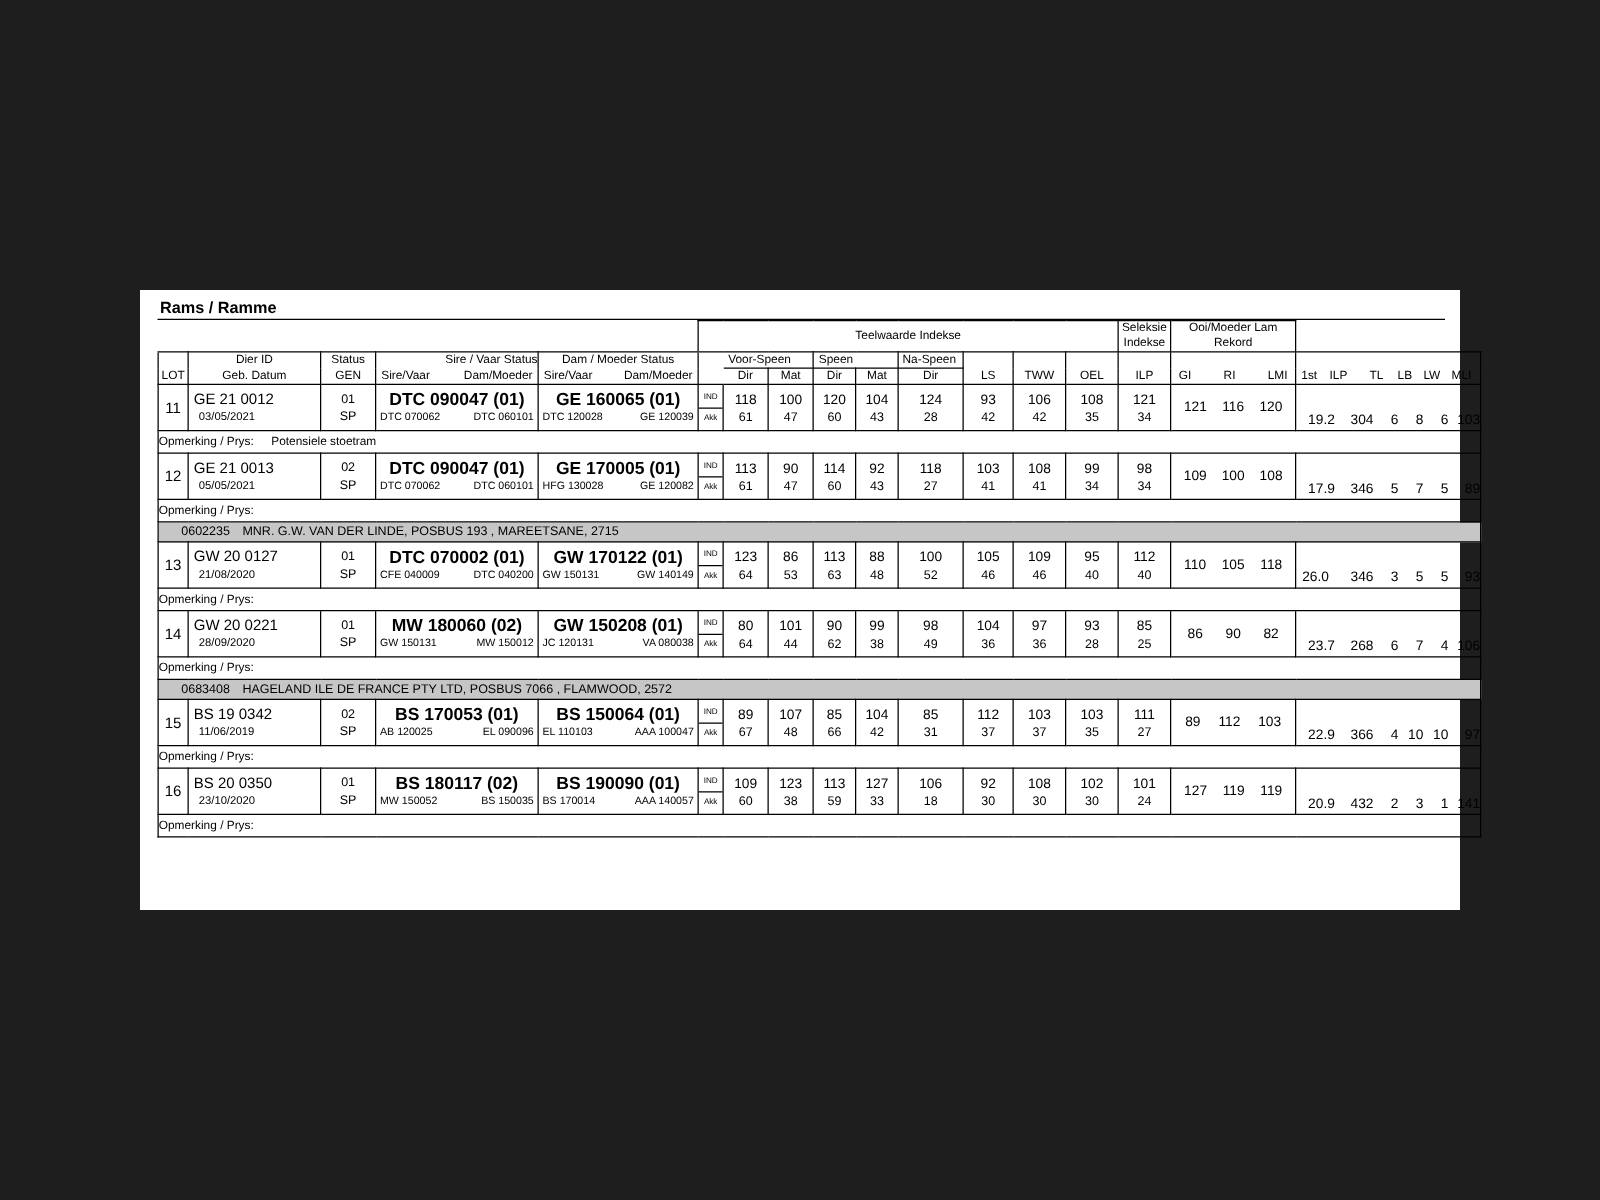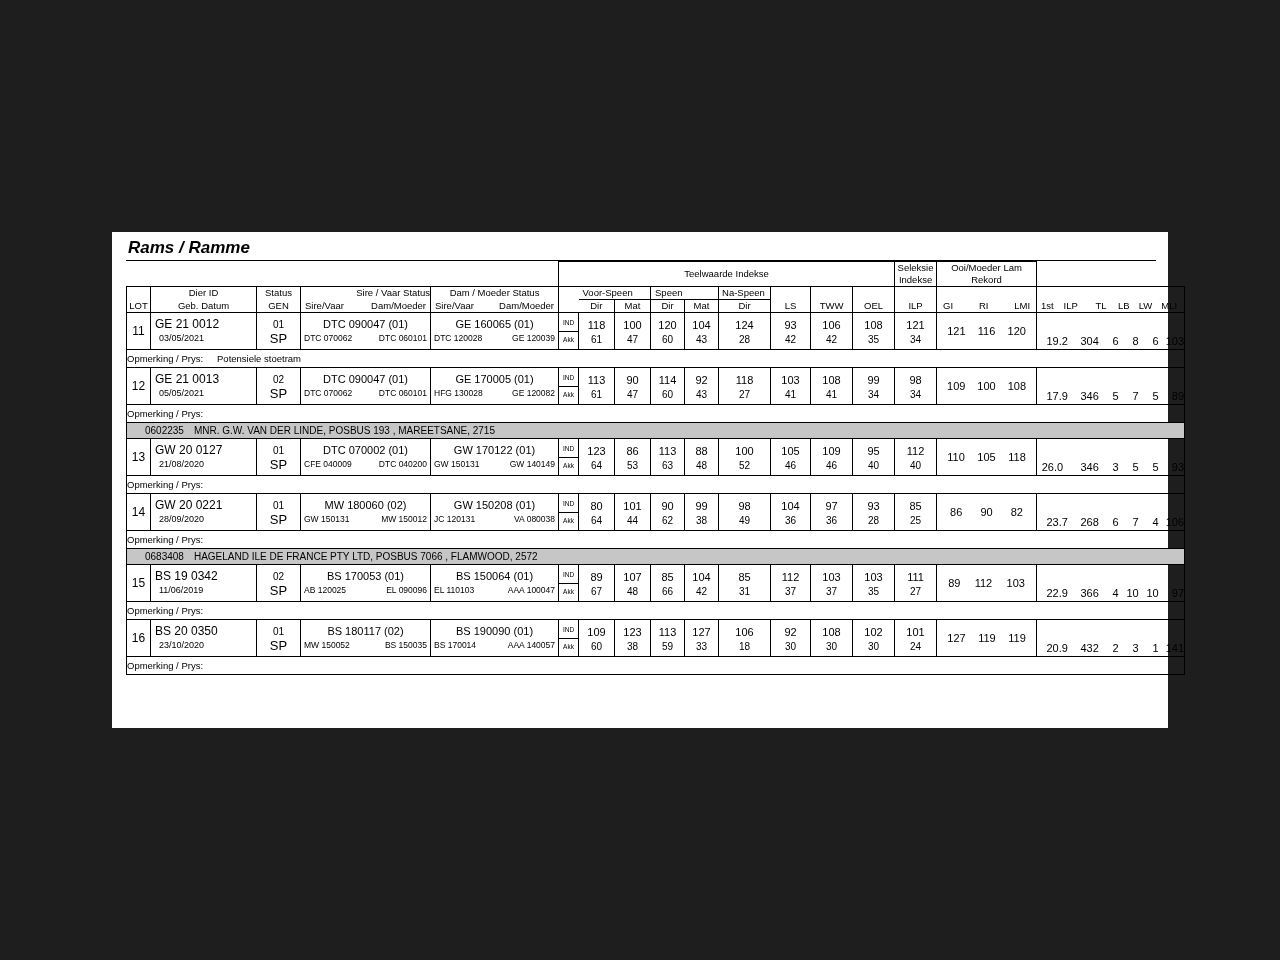--- a/index.html
+++ b/index.html
@@ -22,25 +22,24 @@
   }
   #sheet {
     position: absolute;
     left: 14px;
     top: 6px;
     width: 1030px;
     box-sizing: border-box;
     color: #000;
   }
   .title {
-    font-size: 17px;
+    font-size: 13px;
     font-weight: bold;
     padding: 0 0 2px 2px;
     border-bottom: 1.6px solid #000;
-    font-style: italic;
   }
   table.main {
     border-collapse: collapse;
     table-layout: fixed;
     width: 1030px;
     font-size: 10px;
   }
   table.main td, table.main th {
     border: 1px solid #000;
     padding: 0;
@@ -82,23 +81,23 @@
 
   .lot {
     font-weight: bold;
     font-size: 12px;
     text-align: center;
   }
   .dierid .line1 { font-size: 12px; padding-left: 4px; }
   .dierid .line2 { font-size: 9px; padding-left: 8px; }
   .status { text-align: center; }
   .status .line1 { font-size: 10px; font-weight: normal; }
-  .status .line2 { font-size: 13px; text-align: center; }
+  .status .line2 { font-size: 10px; text-align: center; }
   .parent { text-align: center; }
-  .parent .line1 { font-size: 11px; }
+  .parent .line1 { font-size: 14px; font-weight: bold; }
   .parent .line2 { font-size: 8.5px; }
   .parent .line2 span { display: inline-block; }
   .parent .sub { display: flex; justify-content: space-between; padding: 0 3px; }
   .indakk {
     font-size: 6.5px;
     text-align: center;
     line-height: 16px;
   }
   .indakk .a { border-bottom: 1px solid #000; }
   .num2 {

